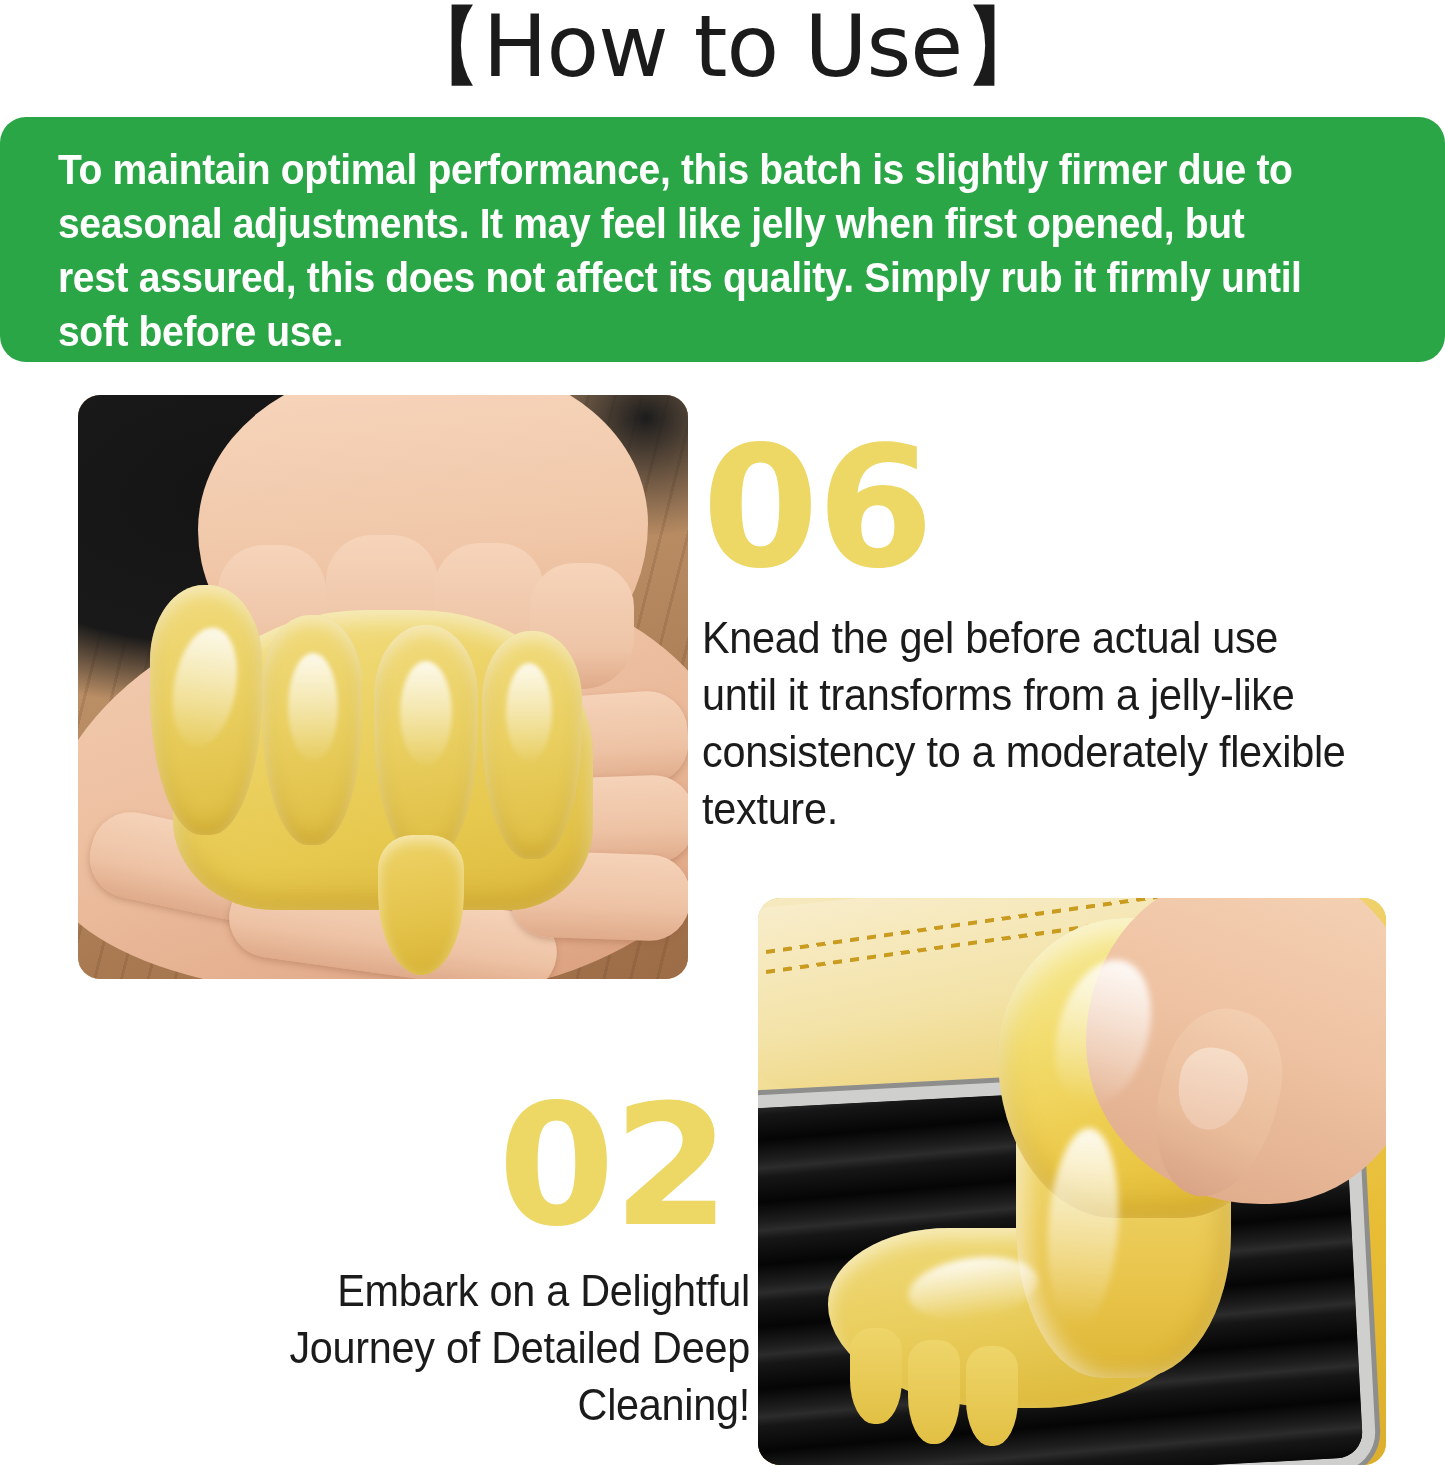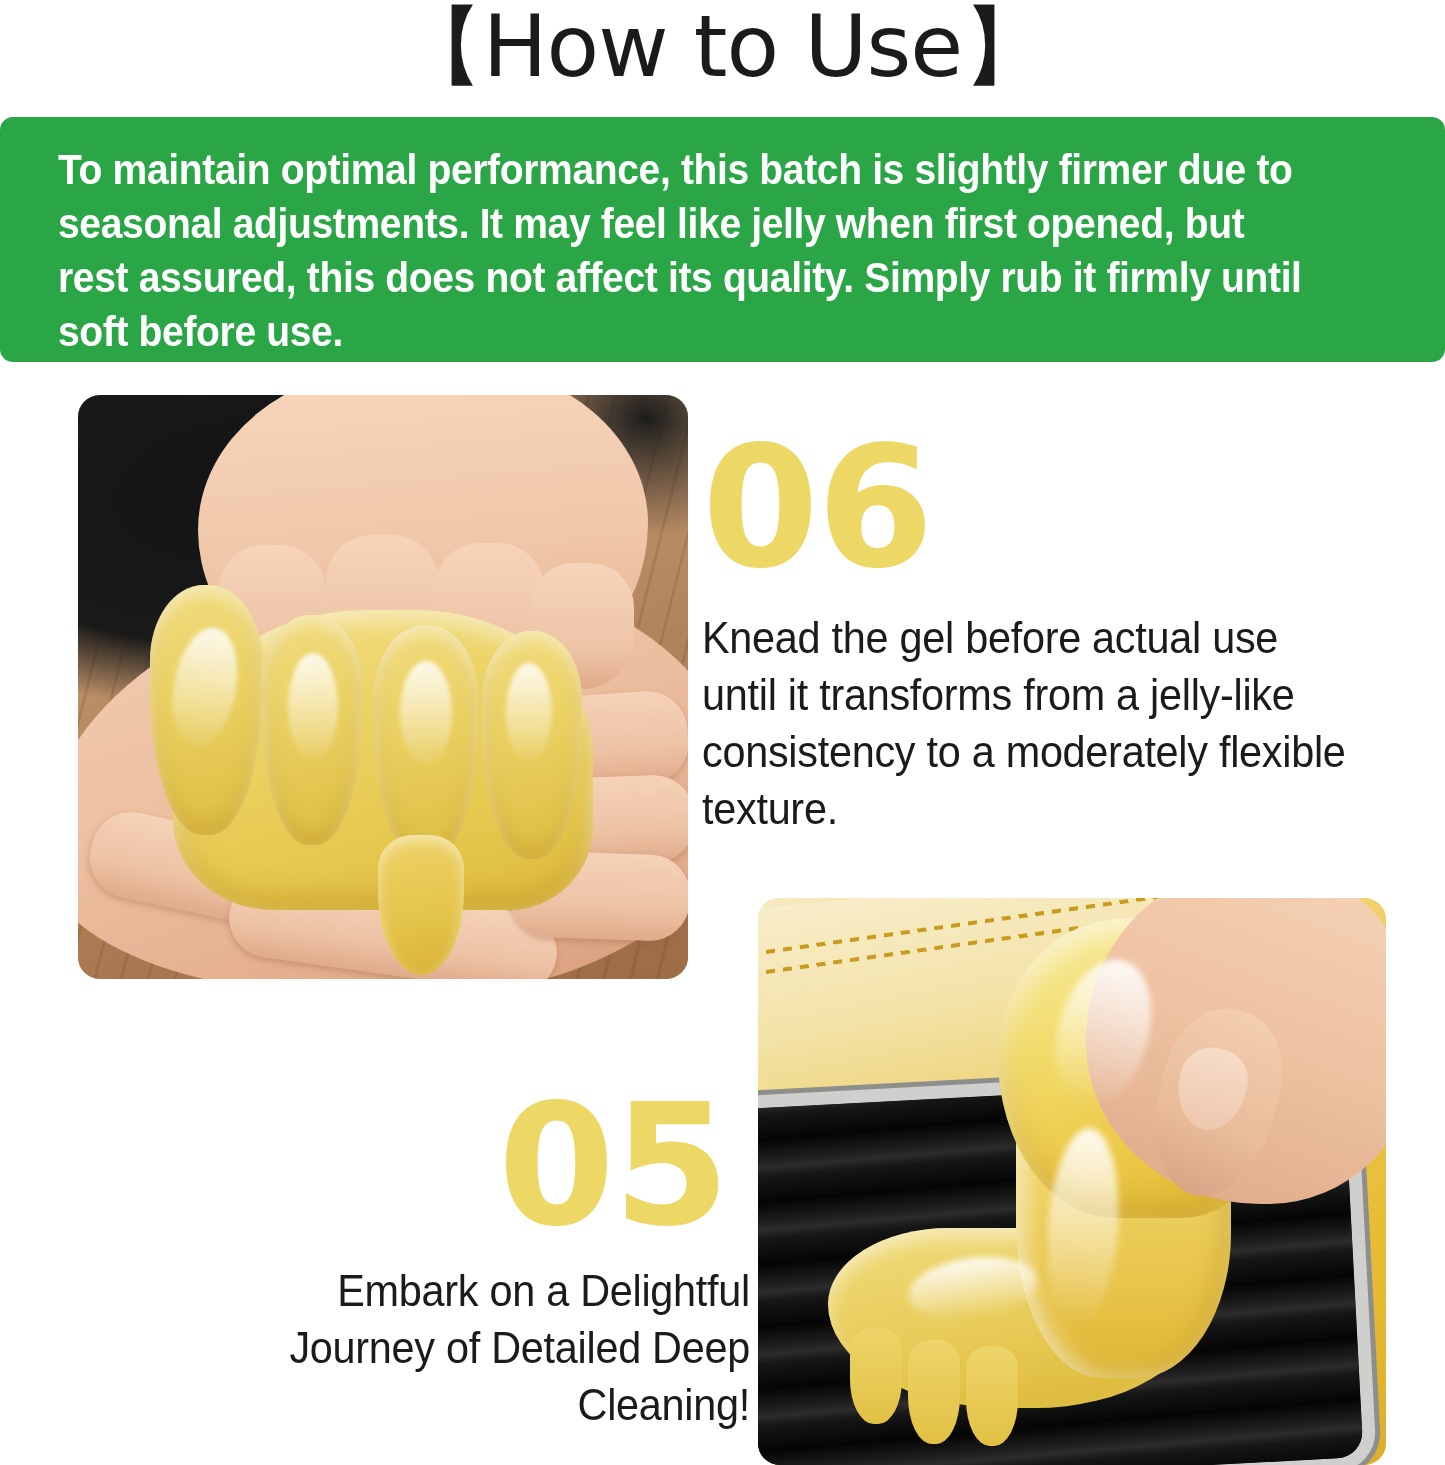--- a/index.html
+++ b/index.html
@@ -33,21 +33,21 @@
   }
 
   
   #notice-banner {
     position: absolute;
     left: 0px;
     top: 117px;
     width: 1445px;
     height: 245px;
     background: #2aa646;
-    border-radius: 13px;
+    border-radius: 26px;
     box-sizing: border-box;
     padding: 26px 40px 0 58px;
   }
   #notice-text {
     font-family: "Liberation Sans", sans-serif;
     font-stretch: condensed;
     font-size: 42px;
     line-height: 54px;
     font-weight: 700;
     color: #ffffff;
@@ -337,21 +337,21 @@
   <div class="p1-drip"></div>
   <div class="p1-gel-sheen" style="left:96px;  top:232px; width:62px; height:120px; transform:rotate(10deg);"></div>
   <div class="p1-gel-sheen" style="left:210px; top:258px; width:50px; height:108px;"></div>
   <div class="p1-gel-sheen" style="left:322px; top:266px; width:52px; height:104px;"></div>
   <div class="p1-gel-sheen" style="left:428px; top:268px; width:46px; height:98px;"></div>
 </div>
 
 <div class="step-number" id="step1-number">06</div>
 <div class="step-body" id="step1-body">Knead the gel before actual use until it transforms from a jelly-like consistency to a moderately flexible texture.</div>
 
-<div class="step-number" id="step2-number">05</div>
+<div class="step-number" id="step2-number">02</div>
 <div class="step-body" id="step2-body">Embark on a Delightful Journey of Detailed Deep Cleaning!</div>
 
 <div class="photo" id="photo-vent-gel">
   <div class="p2-dash"></div>
   <div class="p2-dash-top"></div>
   <div class="p2-stitch"></div>
   <div class="p2-stitch2"></div>
 
   <div class="p2-vent">
     <div class="p2-louvers"></div>

